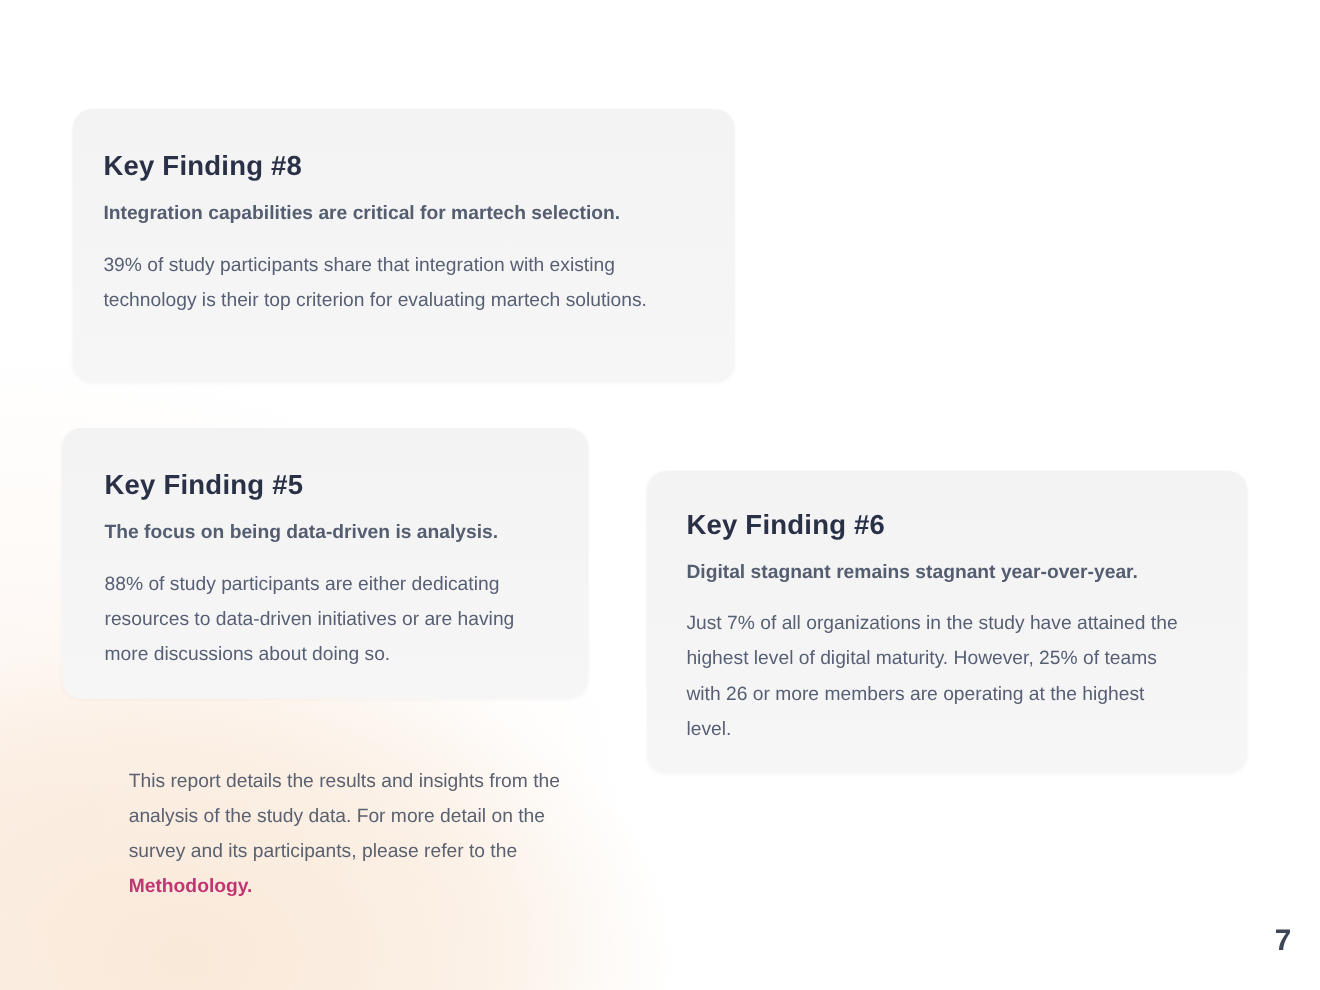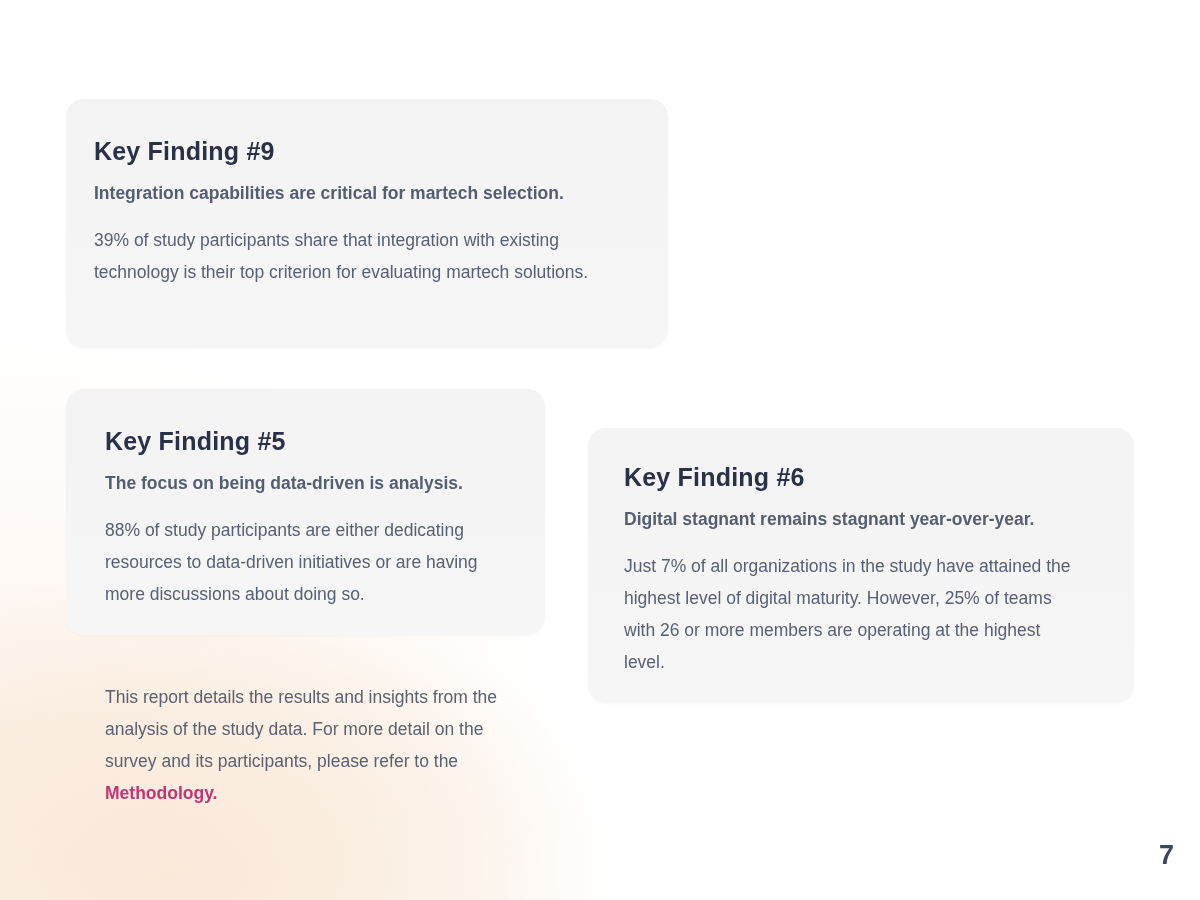--- a/index.html
+++ b/index.html
@@ -20,21 +20,21 @@
   }
   .card {
     position: absolute;
     background: linear-gradient(180deg, #f3f3f4 0%, #f6f6f7 100%);
     border-radius: 18px;
     box-sizing: border-box;
     box-shadow: 0 1px 3px rgba(0,0,0,0.03);
   }
   .card-a { left: 66px;  top: 99px;  width: 602px; height: 249px; padding: 36px 46px 0 28px; }
   .card-b { left: 708px; top: 99px;  width: 426px; height: 286px; padding: 36px 45px 0 36px; }
-  .card-c { left: 66px;  top: 389px; width: 479px; height: 246px; padding: 36px 40px 0 39px; }
+  .card-c { left: 56px;  top: 389px; width: 479px; height: 246px; padding: 36px 40px 0 39px; }
   .card-d { left: 588px; top: 428px; width: 546px; height: 275px; padding: 33px 50px 0 36px; }
 
   .card h2 {
     margin: 0 0 10px 0;
     font-size: 25px;
     line-height: 32px;
     font-weight: 700;
     letter-spacing: 0.2px;
     color: #2a3147;
   }
@@ -51,21 +51,21 @@
     line-height: 32px;
     font-weight: 400;
     color: #565f73;
   }
 
   .note {
     position: absolute;
     left: 105px;
     top: 681px;
     width: 400px;
-    margin: 0;
+    margin: 12px;
     font-size: 17.5px;
     line-height: 32px;
     color: #5a6170;
   }
   .note .link {
     font-weight: 700;
     color: #c13572;
     text-decoration: none;
     cursor: pointer;
   }
@@ -80,21 +80,21 @@
     font-style: italic;
     font-style: normal;
   }
 </style>
 </head>
 <body>
 
 <div class="canvas">
 
   <section class="card card-a">
-    <h2>Key Finding #9</h2>
+    <h2>Key Finding #8</h2>
     <p class="sub">Integration capabilities are critical for martech selection.</p>
     <p class="body">39% of study participants share that integration with existing technology is their top criterion for evaluating martech solutions.</p>
   </section>
 
 
   <section class="card card-c">
     <h2>Key Finding #5</h2>
     <p class="sub">The focus on being data-driven is analysis.</p>
     <p class="body">88% of study participants are either dedicating resources to data-driven initiatives or are having more discussions about doing so.</p>
   </section>

